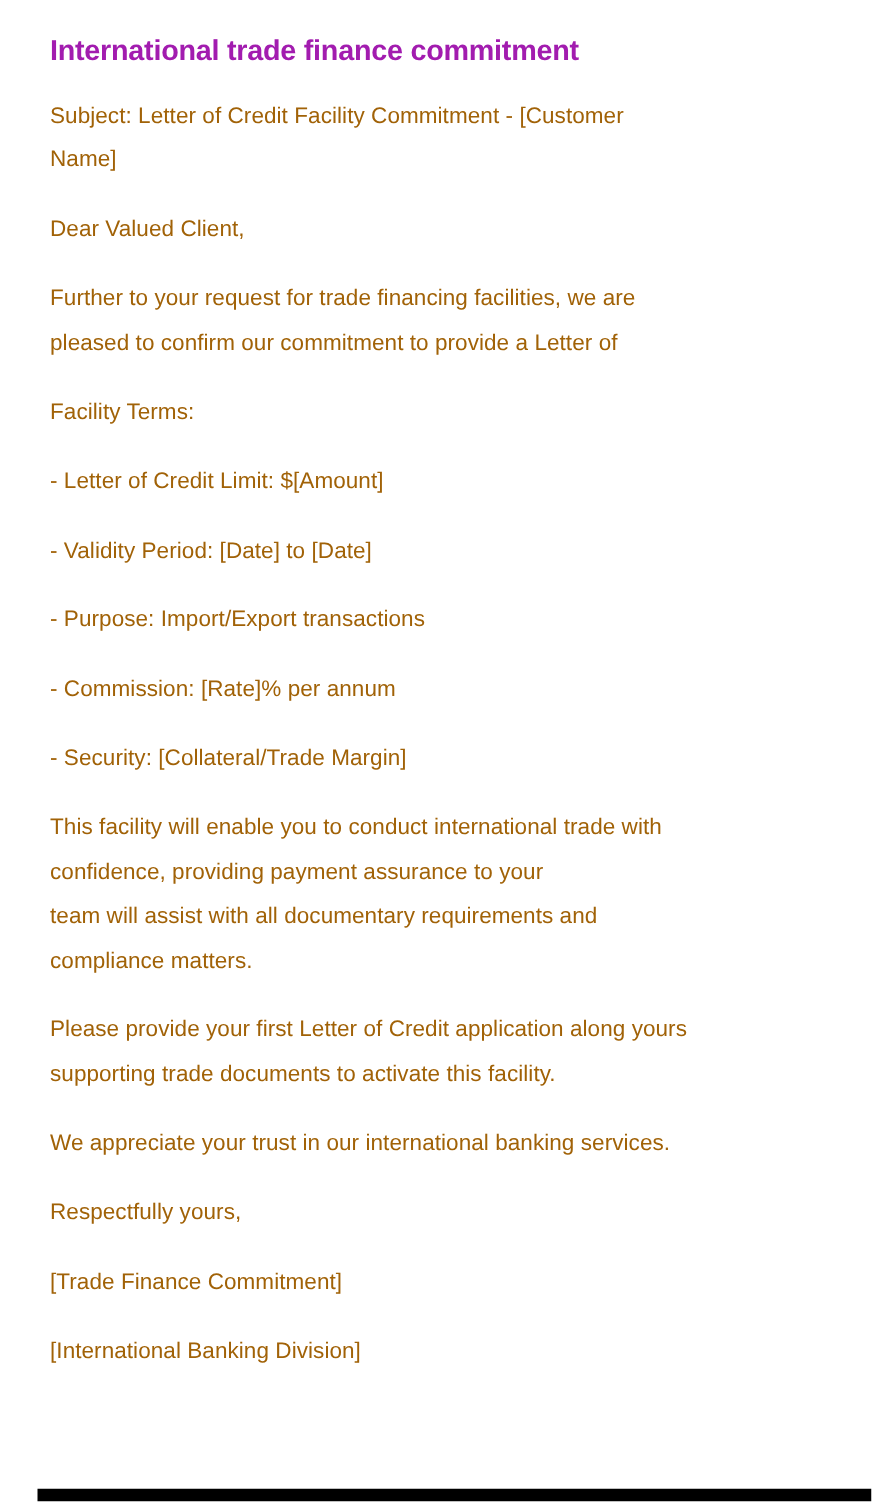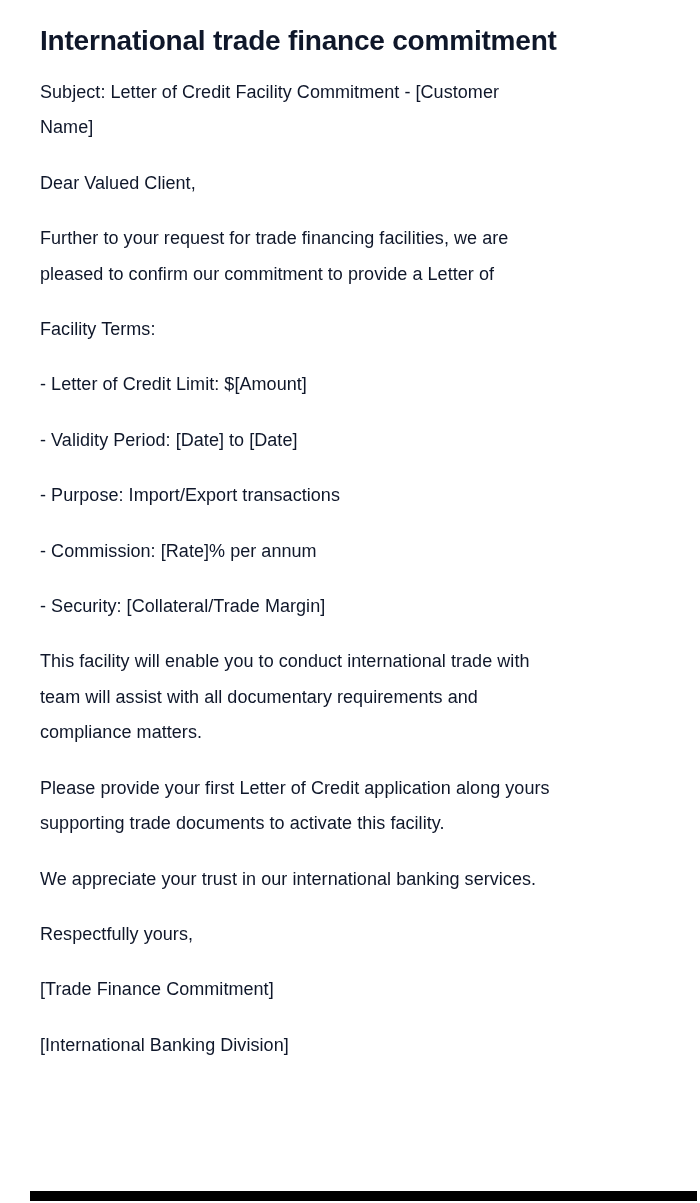--- a/index.html
+++ b/index.html
@@ -9,37 +9,37 @@
     background: #ffffff;
     color: #1e1e1e;
     font-family: "Liberation Sans", sans-serif;
     position: relative;
     overflow: hidden;
   }
   .doc {
     padding: 26px 60px 0 40px;
   }
   h1.doc-title {
-    font-size: 28px;
+    font-size: 23px;
     line-height: 29px;
     font-weight: 700;
-    color: #0f172a;
+    color: #a21caf;
     letter-spacing: -0.2px;
     margin: 0 0 20px 0;
   }
   p.para {
     margin: 0 0 20px 0;
   }
   .ln {
     display: block;
     font-size: 18px;
     line-height: 35.4px;
     letter-spacing: 0.05px;
     white-space: nowrap;
-    color: #0f172a;
+    color: #a16207;
   }
   .clipped-bar {
     position: absolute;
     left: 30px;
     top: 1191px;
     width: 667px;
     height: 10px;
     background: #000000;
   }
 </style>
@@ -73,20 +73,21 @@
       <span class="ln">- Purpose: Import/Export transactions</span>
     </p>
   <p class="para">
       <span class="ln">- Commission: [Rate]% per annum</span>
     </p>
   <p class="para">
       <span class="ln">- Security: [Collateral/Trade Margin]</span>
     </p>
   <p class="para">
       <span class="ln">This facility will enable you to conduct international trade with</span>
+      <span class="ln">confidence, providing payment assurance to your</span>
       <span class="ln">team will assist with all documentary requirements and</span>
       <span class="ln">compliance matters.</span>
     </p>
   <p class="para">
       <span class="ln">Please provide your first Letter of Credit application along yours</span>
       <span class="ln">supporting trade documents to activate this facility.</span>
     </p>
   <p class="para">
       <span class="ln">We appreciate your trust in our international banking services.</span>
     </p>

